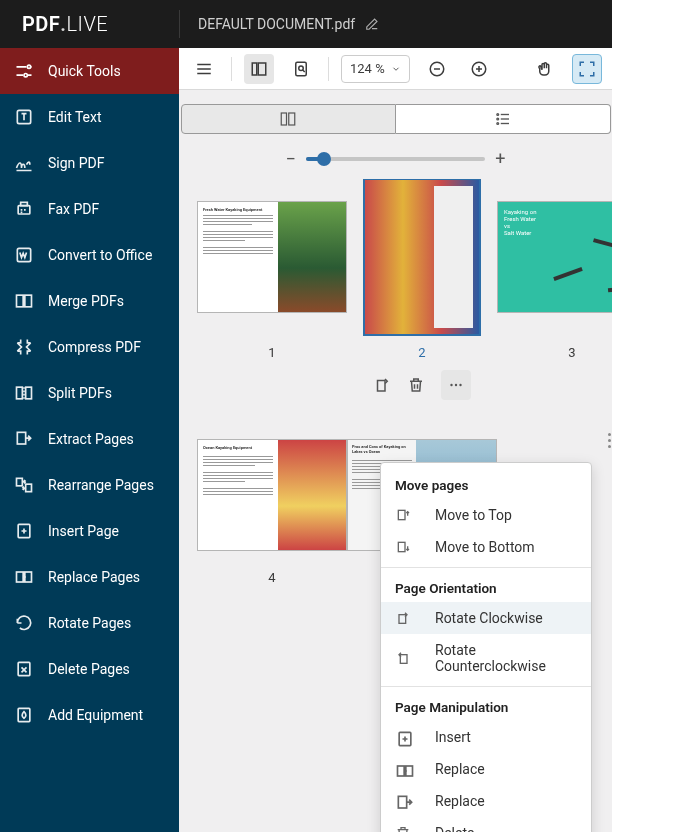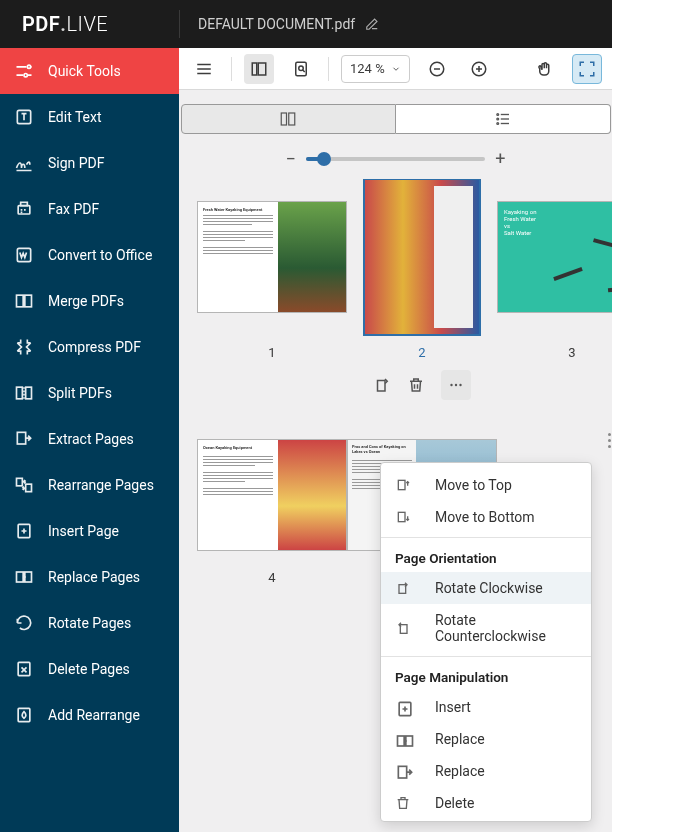--- a/index.html
+++ b/index.html
@@ -12,21 +12,21 @@
 .logo { display: flex; align-items: center; gap: 0; padding: 0 22px; font-size: 20px; font-weight: 600; letter-spacing: 0.5px; width: 179px; }
 .logo-dot { color: #d9d9d9; }
 .header-sep { width: 1px; height: 28px; background: #3a3a3a; }
 .docname-wrap { display: flex; align-items: center; gap: 10px; padding: 0 18px; font-size: 14px; color: #d0d0d0; }
 .pencil-icon { width: 14px; height: 14px; opacity: .8; }
 
 
 .body { display: flex; flex: 1; min-height: 0; }
 .sidebar { width: 179px; background: #003a57; color: #fff; display: flex; flex-direction: column; }
 .sidebar-item { display: flex; align-items: center; gap: 14px; height: 46px; padding: 0 14px; font-size: 14px; cursor: pointer; }
-.sidebar-item.active { background: #ef4444; }
+.sidebar-item.active { background: #7f1d1d; }
 .sidebar-icon { width: 20px; height: 20px; flex: 0 0 20px; display: inline-flex; align-items: center; justify-content: center; opacity: .9; }
 .sidebar-item.active .sidebar-icon { opacity: 1; }
 
 
 .main { flex: 1; display: flex; flex-direction: column; min-width: 0; background: #f0eff0; position: relative; }
 .toolbar { height: 42px; background: #fff; border-bottom: 1px solid #d9d9d9; display: flex; align-items: center; padding: 0 10px; gap: 12px; }
 .tbtn { width: 30px; height: 30px; display: inline-flex; align-items: center; justify-content: center; border-radius: 4px; cursor: pointer; color: #3c3c3c; }
 .tbtn.active { background: #e6e6e6; }
 .tbtn.fit-active { background: #d6eaf5; border: 1px solid #78b8db; }
 .zoom-box { display: flex; align-items: center; border: 1px solid #ccc; border-radius: 4px; height: 28px; padding: 0 8px; gap: 6px; font-size: 13px; color: #3c3c3c; cursor: pointer; }
@@ -247,21 +247,21 @@
           </span>
           <span>Delete Pages</span>
         </div>
         <div class="sidebar-item">
           <span class="sidebar-icon">
             <svg width="20" height="20" viewBox="0 0 24 24" fill="none" stroke="currentColor" stroke-width="2">
               <rect x="5" y="4" width="14" height="16" rx="1"></rect>
               <path d="M12 8c-3 3-3 6 0 8 3-2 3-5 0-8z"></path>
             </svg>
           </span>
-          <span>Add Rearrange</span>
+          <span>Add Equipment</span>
         </div>
       </div>
 
     <div class="main">
 
       <div class="toolbar">
         <span class="tbtn">
           <svg width="18" height="18" viewBox="0 0 24 24" fill="none" stroke="currentColor" stroke-width="2">
               <path d="M3 6h18M3 12h18M3 18h18"></path>
             </svg>
@@ -457,20 +457,21 @@
                 <div class="pic"></div>
               </div>
             </div>
             <span class="thumb-label">5</span>
           </div>
 
         </div>
       </div>
 
       <div class="ctx-menu" id="ctxmenu">
+          <div class="ctx-group-label">Move pages</div>
           <div class="ctx-item">
             <span class="ctx-icon">
               <svg width="16" height="16" viewBox="0 0 24 24" fill="none" stroke="currentColor" stroke-width="2">
                 <rect x="5" y="5" width="10" height="14"></rect>
                 <path d="M19 13V7m-2 2l2-2 2 2"></path>
               </svg>
             </span>
             <span>Move to Top</span>
           </div>
           <div class="ctx-item">

